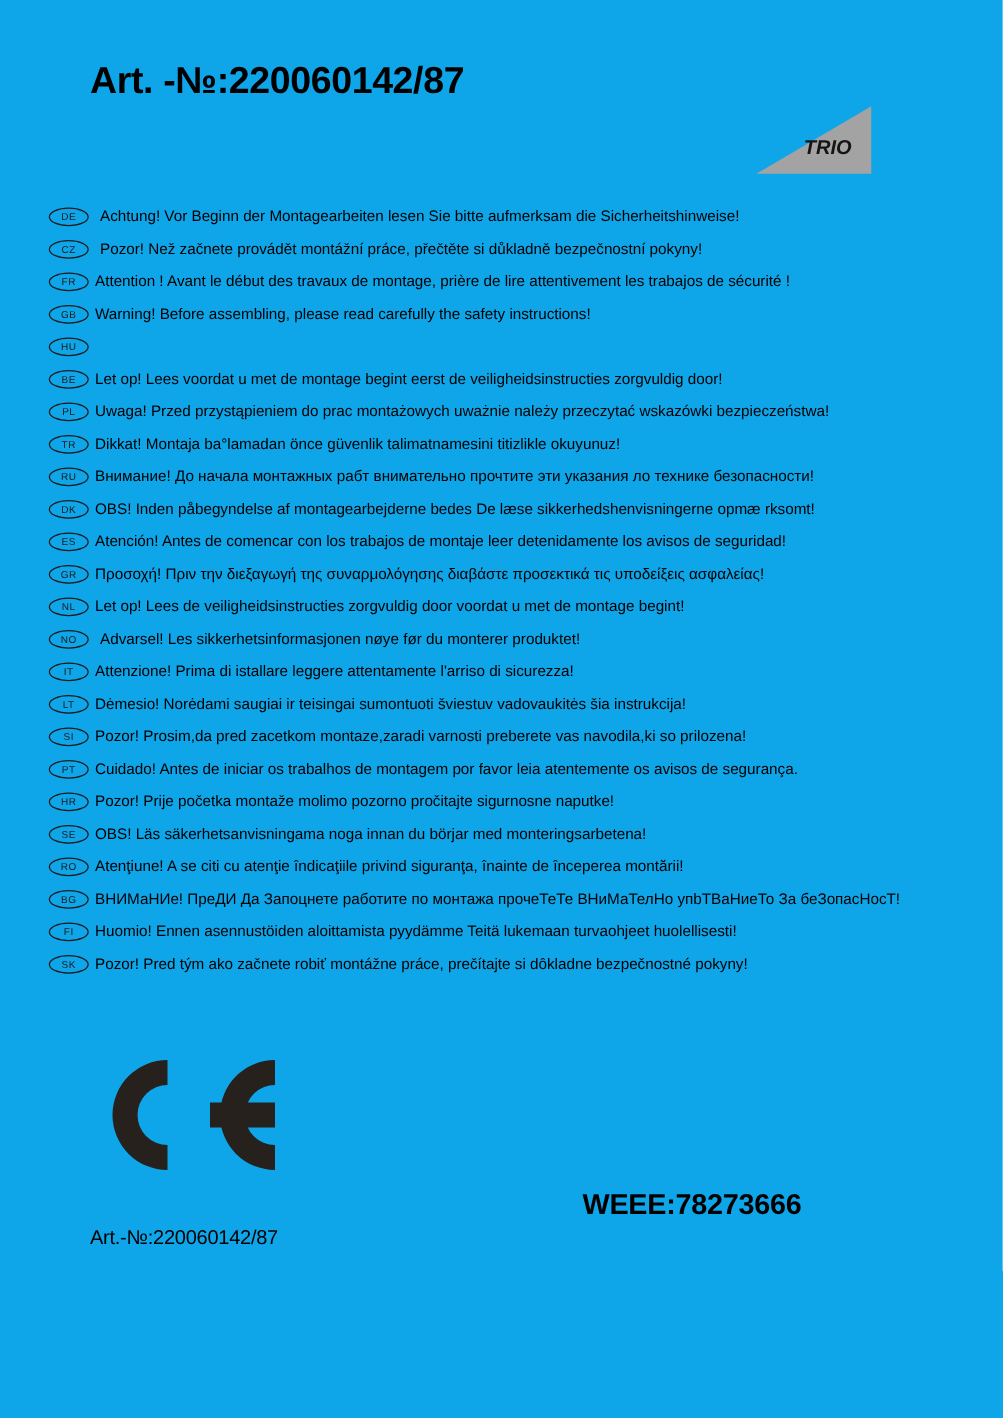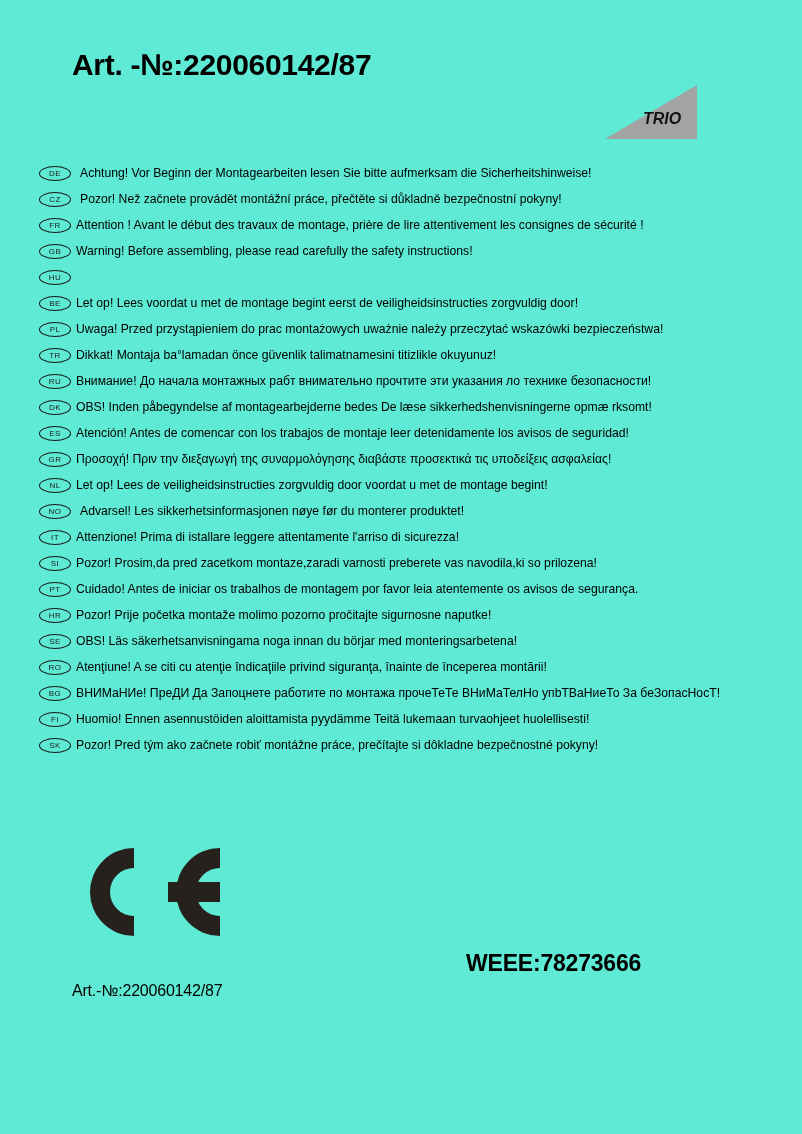--- a/index.html
+++ b/index.html
@@ -12,21 +12,21 @@
     height: 1134px;
     position: relative;
     font-family: "Liberation Sans", sans-serif;
     color: #000000;
     overflow: hidden;
   }
 
   .page {
     position: absolute;
     inset: 0;
-    background: #5eead4;
+    background: #0ea5e9;
     text-align: center;
   }
 
   
   .header {
     position: absolute;
     left: 0;
     top: 40px;
     width: 802px;
     height: 80px;
@@ -166,21 +166,21 @@
       <div class="lang-row indent">
         <div class="badge">
           <span>CZ</span>
         </div>
         <div class="lang-text"><b>Pozor!</b><span> Než začnete provádět montážní práce, přečtěte si důkladně bezpečnostní pokyny!</span></div>
       </div>
       <div class="lang-row">
         <div class="badge">
           <span>FR</span>
         </div>
-        <div class="lang-text"><b>Attention  !</b><span> Avant le début des travaux de montage, prière de lire attentivement les consignes de sécurité !</span></div>
+        <div class="lang-text"><b>Attention  !</b><span> Avant le début des travaux de montage, prière de lire attentivement les trabajos de sécurité !</span></div>
       </div>
       <div class="lang-row">
         <div class="badge">
           <span>GB</span>
         </div>
         <div class="lang-text"><b>Warning!</b><span> Before assembling, please read carefully the safety instructions!</span></div>
       </div>
       <div class="lang-row">
         <div class="badge">
           <span>HU</span>
@@ -238,20 +238,26 @@
         <div class="badge">
           <span>NO</span>
         </div>
         <div class="lang-text"><b>Advarsel!</b><span> Les sikkerhetsinformasjonen nøye før du monterer produktet!</span></div>
       </div>
       <div class="lang-row">
         <div class="badge">
           <span>IT</span>
         </div>
         <div class="lang-text"><b>Attenzione!</b><span> Prima di istallare leggere attentamente l'arriso di sicurezza!</span></div>
+      </div>
+      <div class="lang-row">
+        <div class="badge">
+          <span>LT</span>
+        </div>
+        <div class="lang-text"><b>Dėmesio!</b><span> Norėdami saugiai ir teisingai sumontuoti šviestuv vadovaukitės šia instrukcija!</span></div>
       </div>
       <div class="lang-row">
         <div class="badge">
           <span>SI</span>
         </div>
         <div class="lang-text"><b>Pozor!</b><span> Prosim,da pred zacetkom montaze,zaradi varnosti preberete vas navodila,ki so prilozena!</span></div>
       </div>
       <div class="lang-row">
         <div class="badge">
           <span>PT</span>

